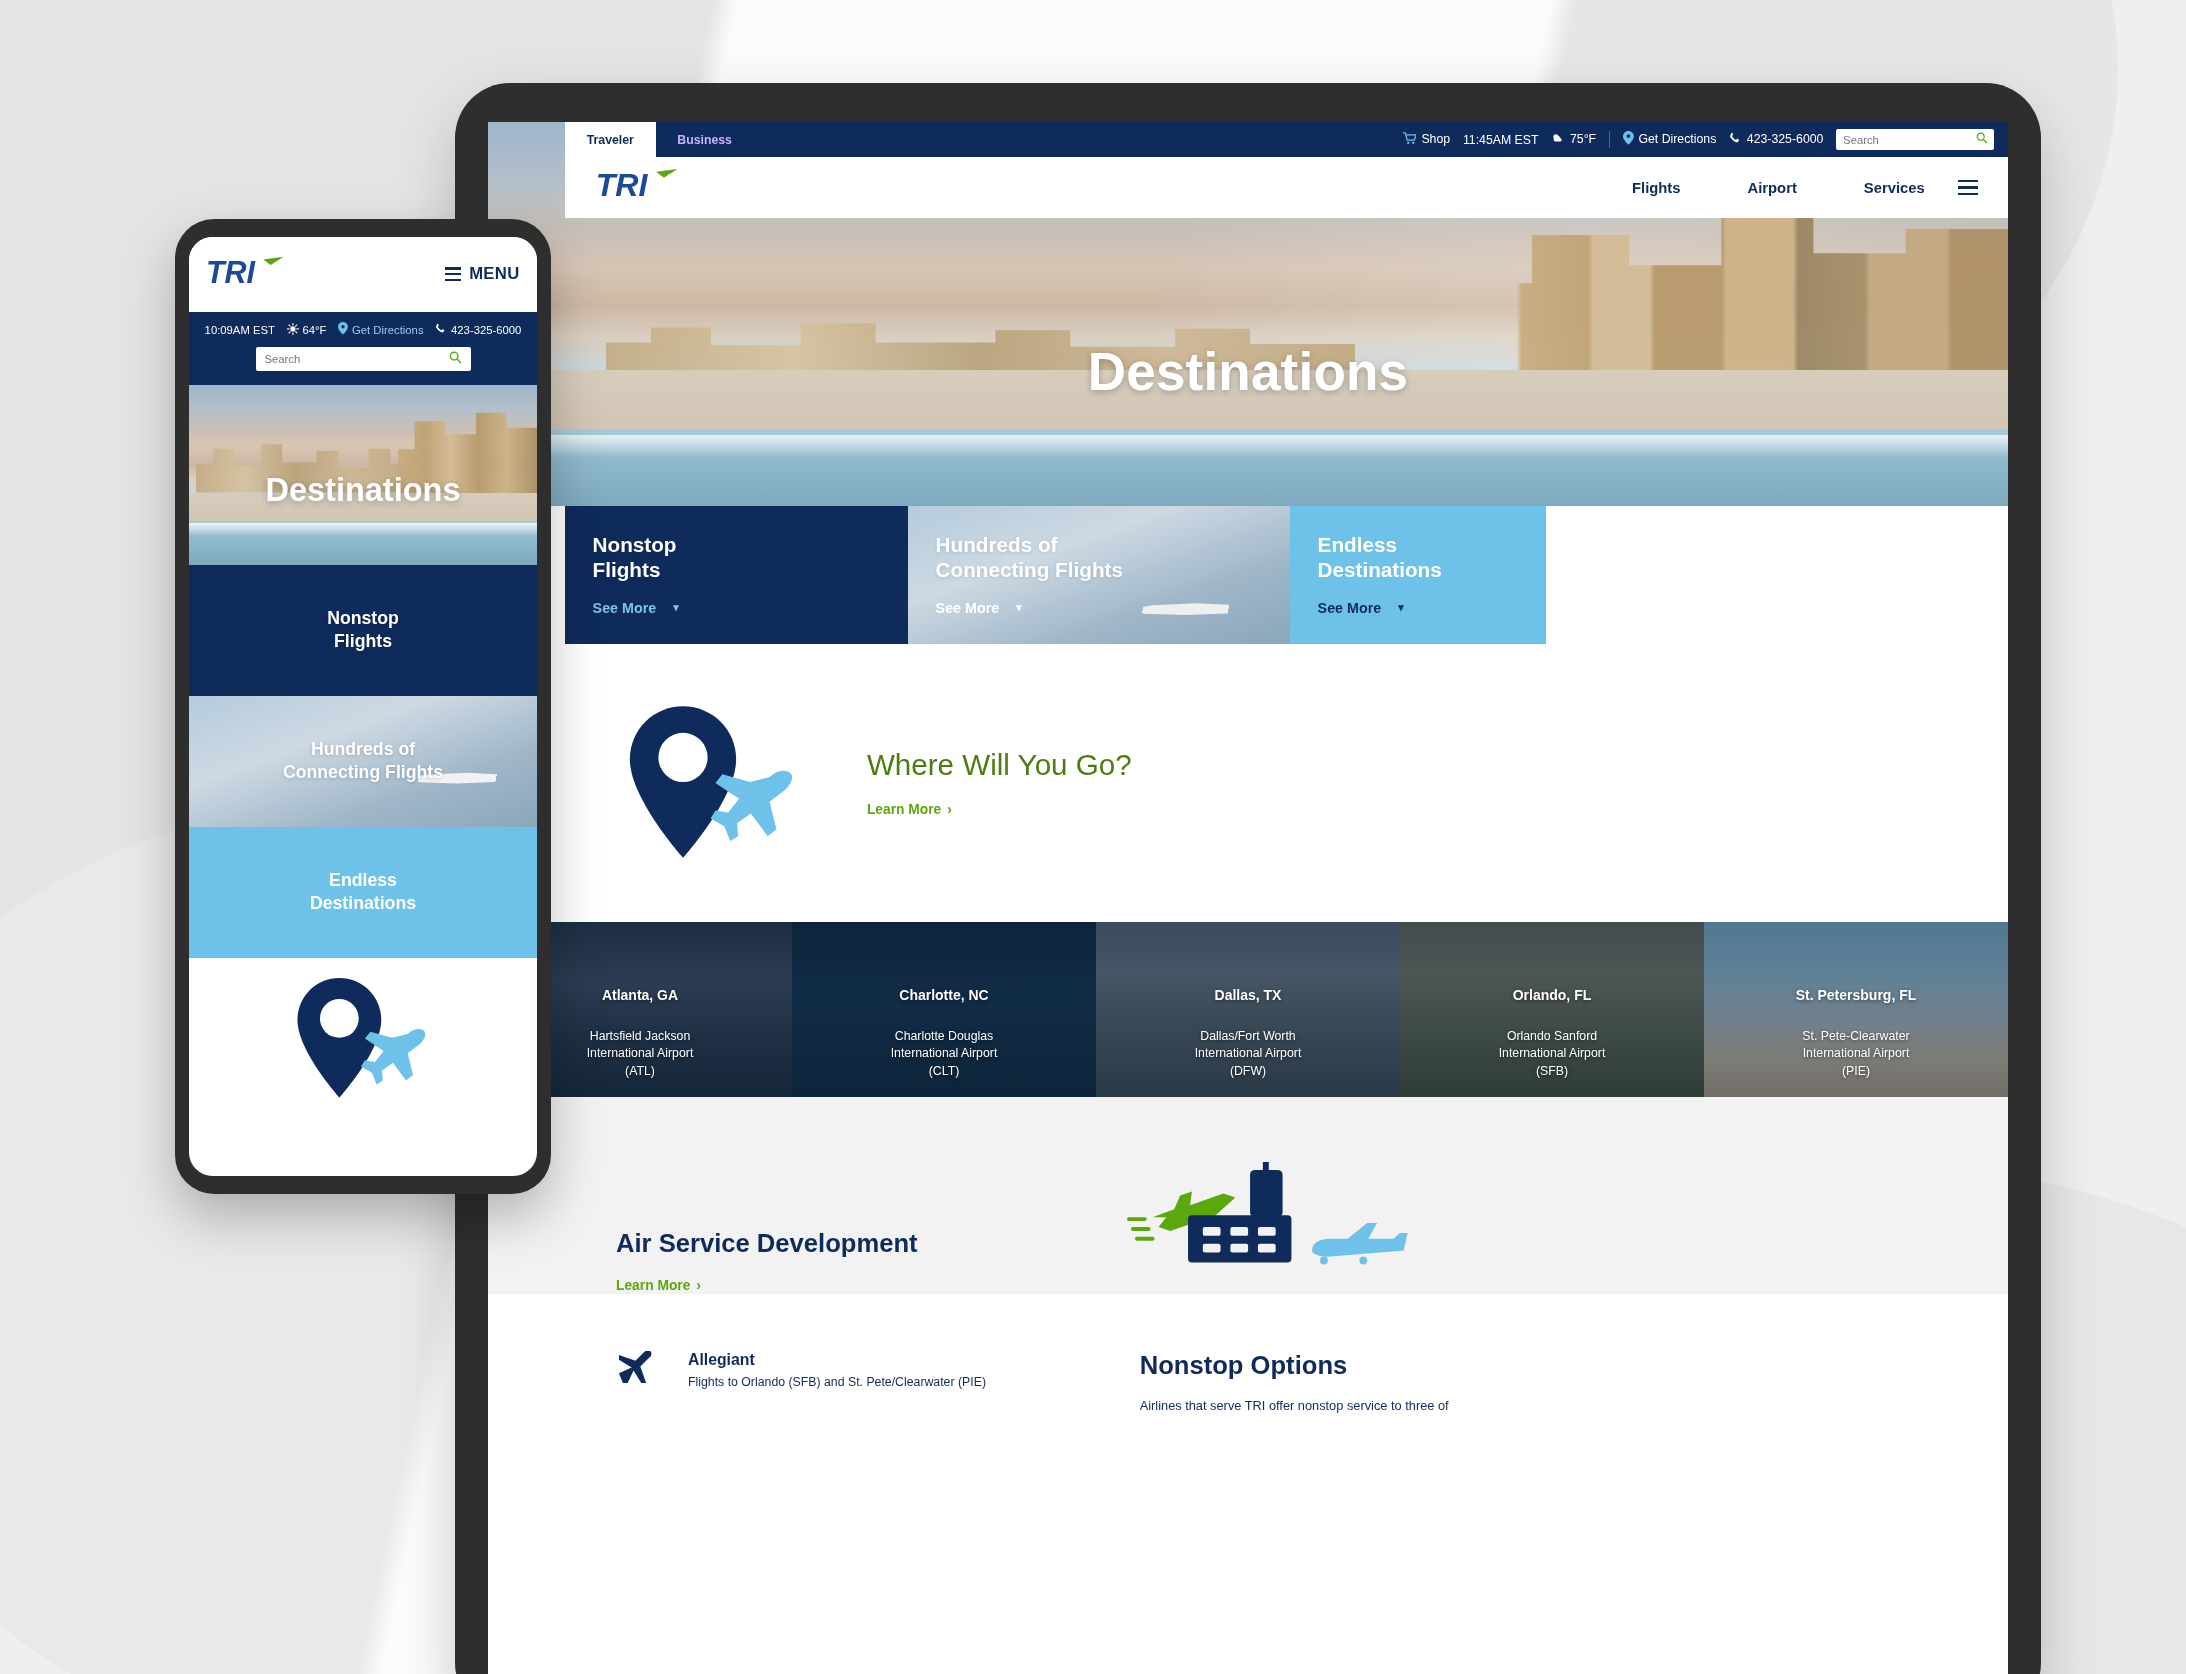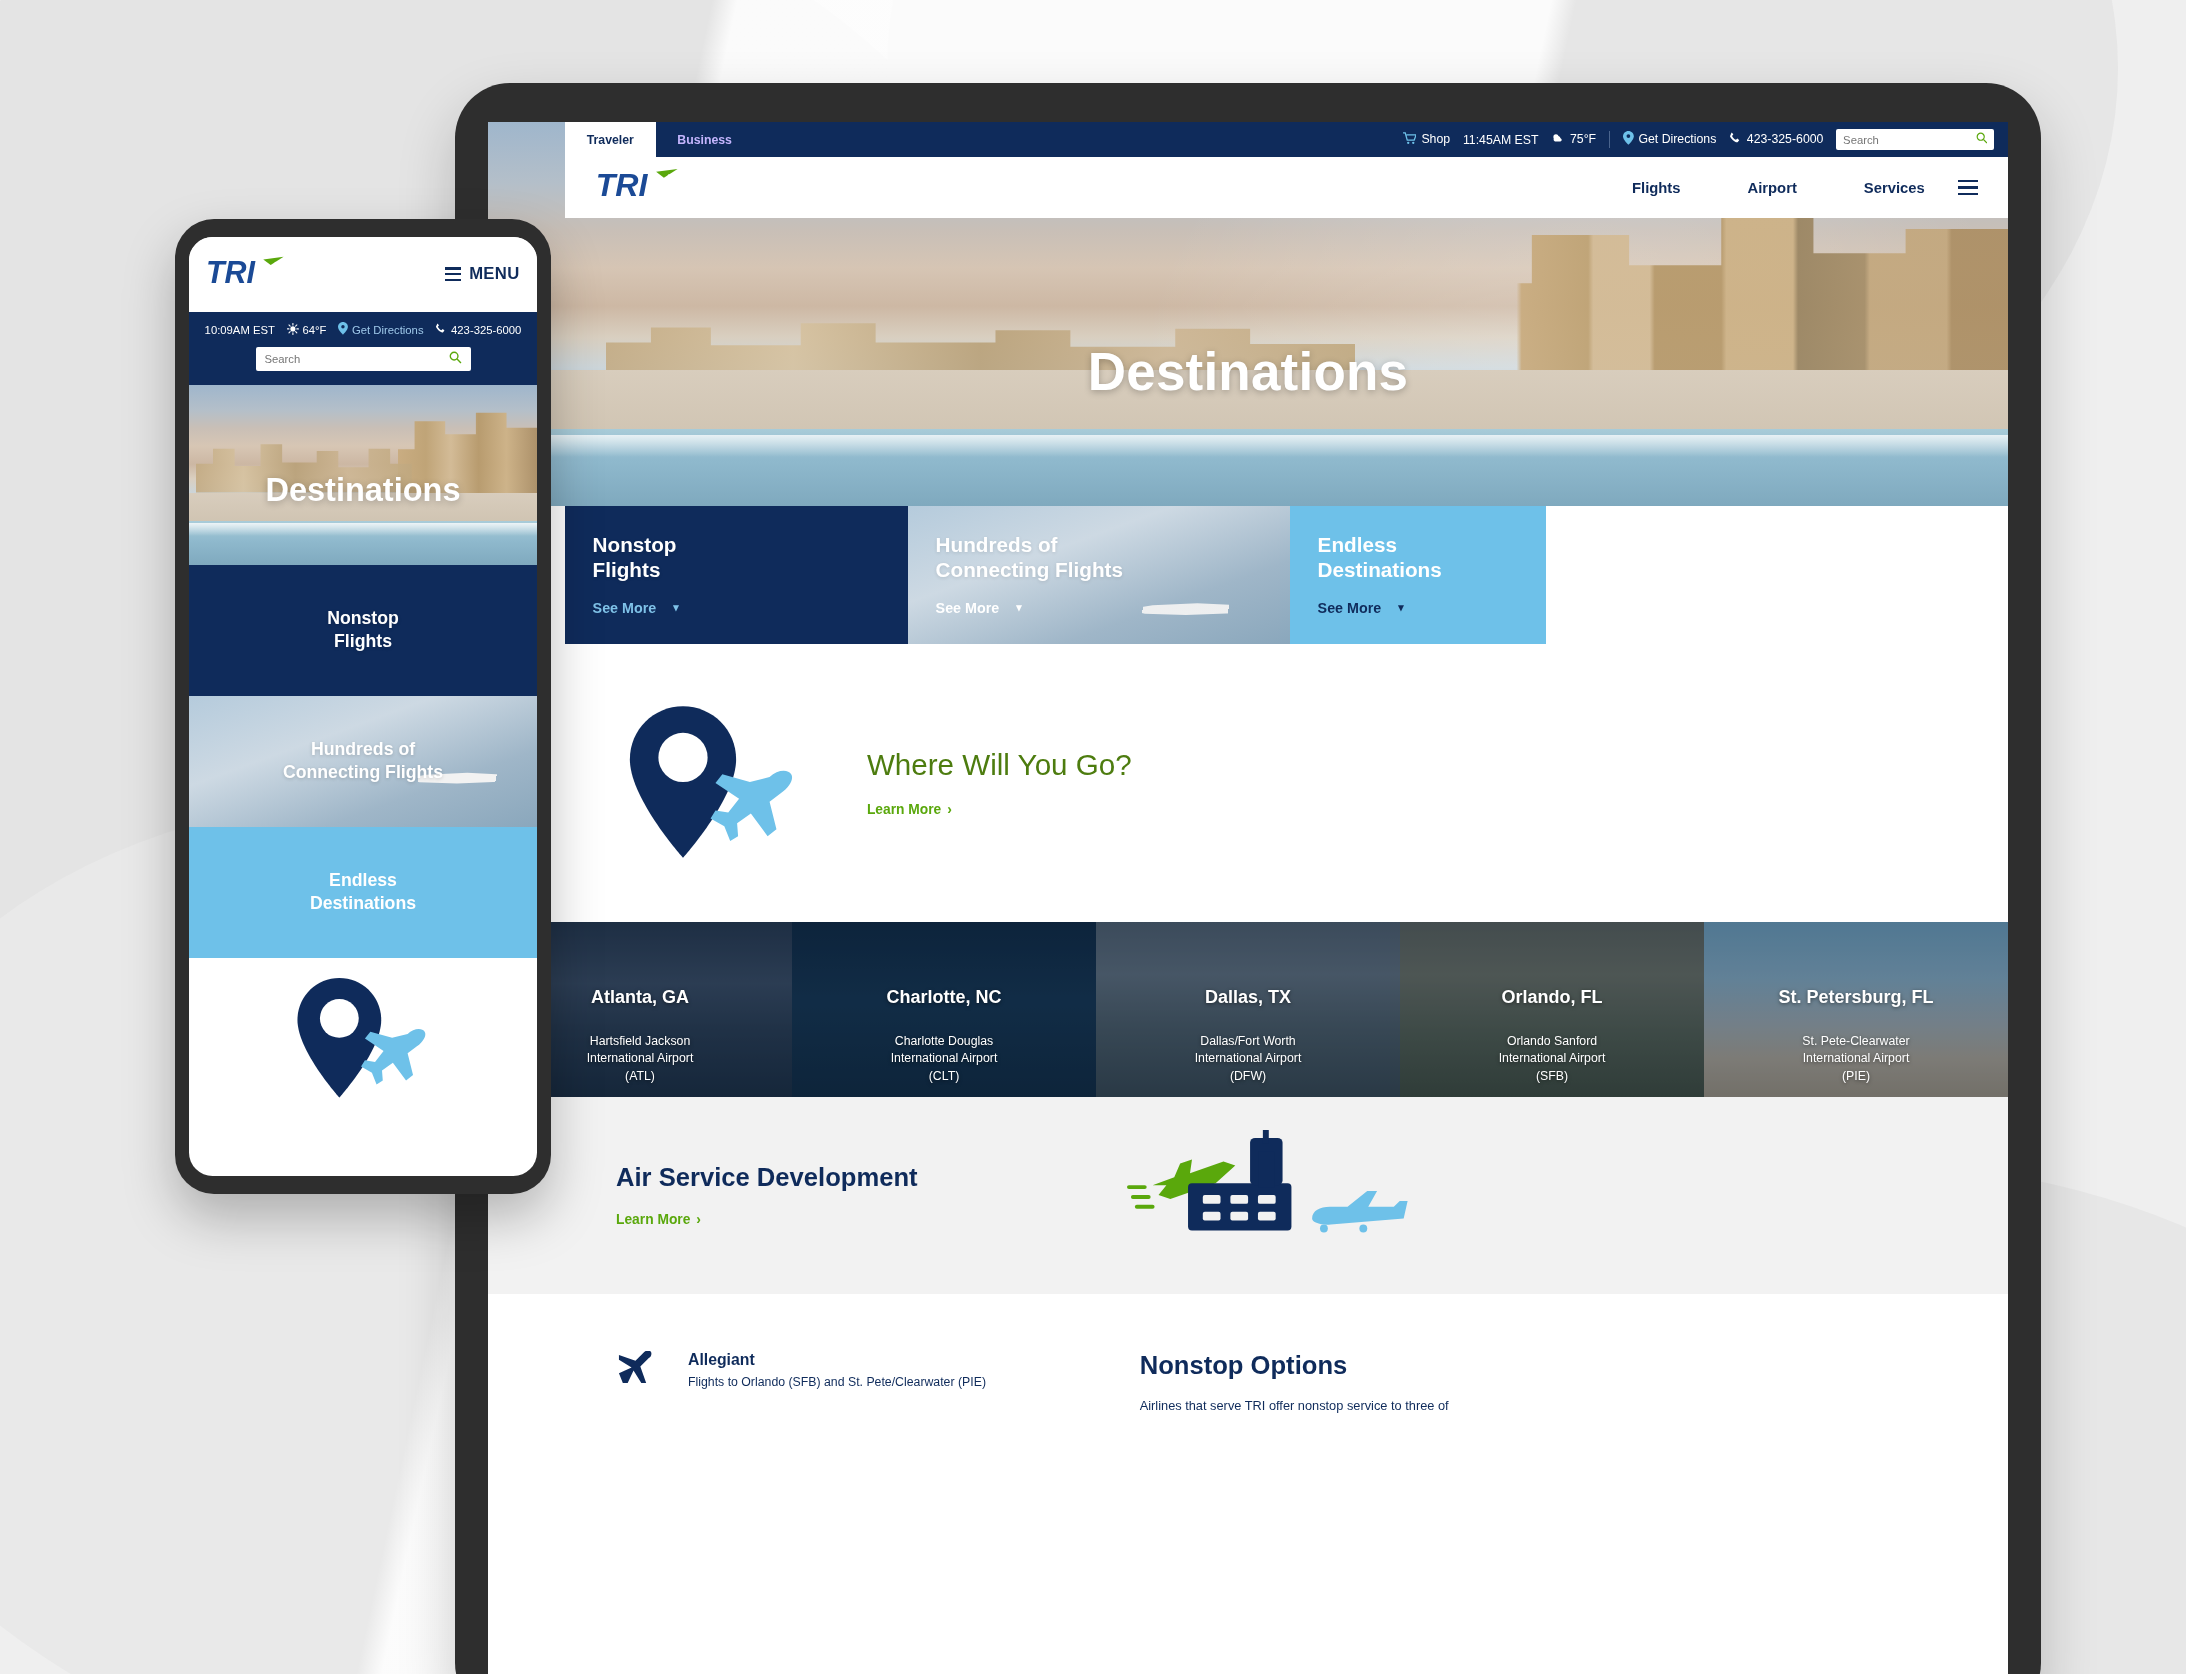--- a/index.html
+++ b/index.html
@@ -232,33 +232,33 @@
     display: flex; z-index: 4;
   }
   .dest {
     flex: 1; position: relative; overflow: hidden;
     display: flex; flex-direction: column; align-items: center; justify-content: flex-start;
     padding-top: 65px; color: #ffffff; text-align: center;
   }
   .dest .bgimg { position: absolute; inset: 0; z-index: 0; }
   .dest .shade { position: absolute; inset: 0; background: rgba(10,26,48,.40); z-index: 1; }
   .dest .label { position: relative; z-index: 2; }
-  .dest-city { font-size: 18px; font-weight: bold; text-shadow: 0 1px 3.9px rgba(0,0,0,.5); }
+  .dest-city { font-size: 14px; font-weight: bold; text-shadow: 0 1px 3.9px rgba(0,0,0,.5); }
   .dest-apt { font-size: 12.3px; line-height: 1.42; margin-top: 25px; text-shadow: 0 1px 3.9px rgba(0,0,0,.5); }
 
   .img-atl { background: linear-gradient(to bottom, #2b3d52 0%, #42556b 35%, #2f4256 62%, #1d3042 100%); }
   .img-clt { background: linear-gradient(to bottom, #0f2b44 0%, #173a56 45%, #102c42 100%); }
   .img-dfw { background: linear-gradient(to bottom, #5d6d79 0%, #6f7f8a 30%, #57686f 60%, #3f4f55 100%); }
   .img-sfb { background: linear-gradient(to bottom, #6a6f63 0%, #7b7f6d 30%, #5f6a55 65%, #49543f 100%); }
   .img-pie { background: linear-gradient(to bottom, #7fb7d4 0%, #9cc6dc 32%, #b9c4c4 58%, #c9bda6 78%, #b8a98e 100%); }
 
   
   .asd {
     position: absolute; left: 0; top: 975px; right: 0; height: 197px;
-    background: #f2f2f2; display: flex; align-items: center; z-index: 4;
+    background: #f2f2f2; display: flex; align-items: flex-end; z-index: 4;
   }
   .asd-body { padding-left: 128px; width: 611px; }
   .asd-title { color: #0f2b5b; font-size: 25.6px; font-weight: bold; }
   .asd-text { color: #0f2b5b; font-size: 12.8px; line-height: 1.62; margin-top: 14.8px; max-width: 424px; }
   .asd-art { margin-left: 19.7px; }
 
   
   .bottom {
     position: absolute; left: 0; top: 1172px; right: 0; bottom: 0;
     background: #ffffff; display: flex; z-index: 4; padding-top: 57px;

